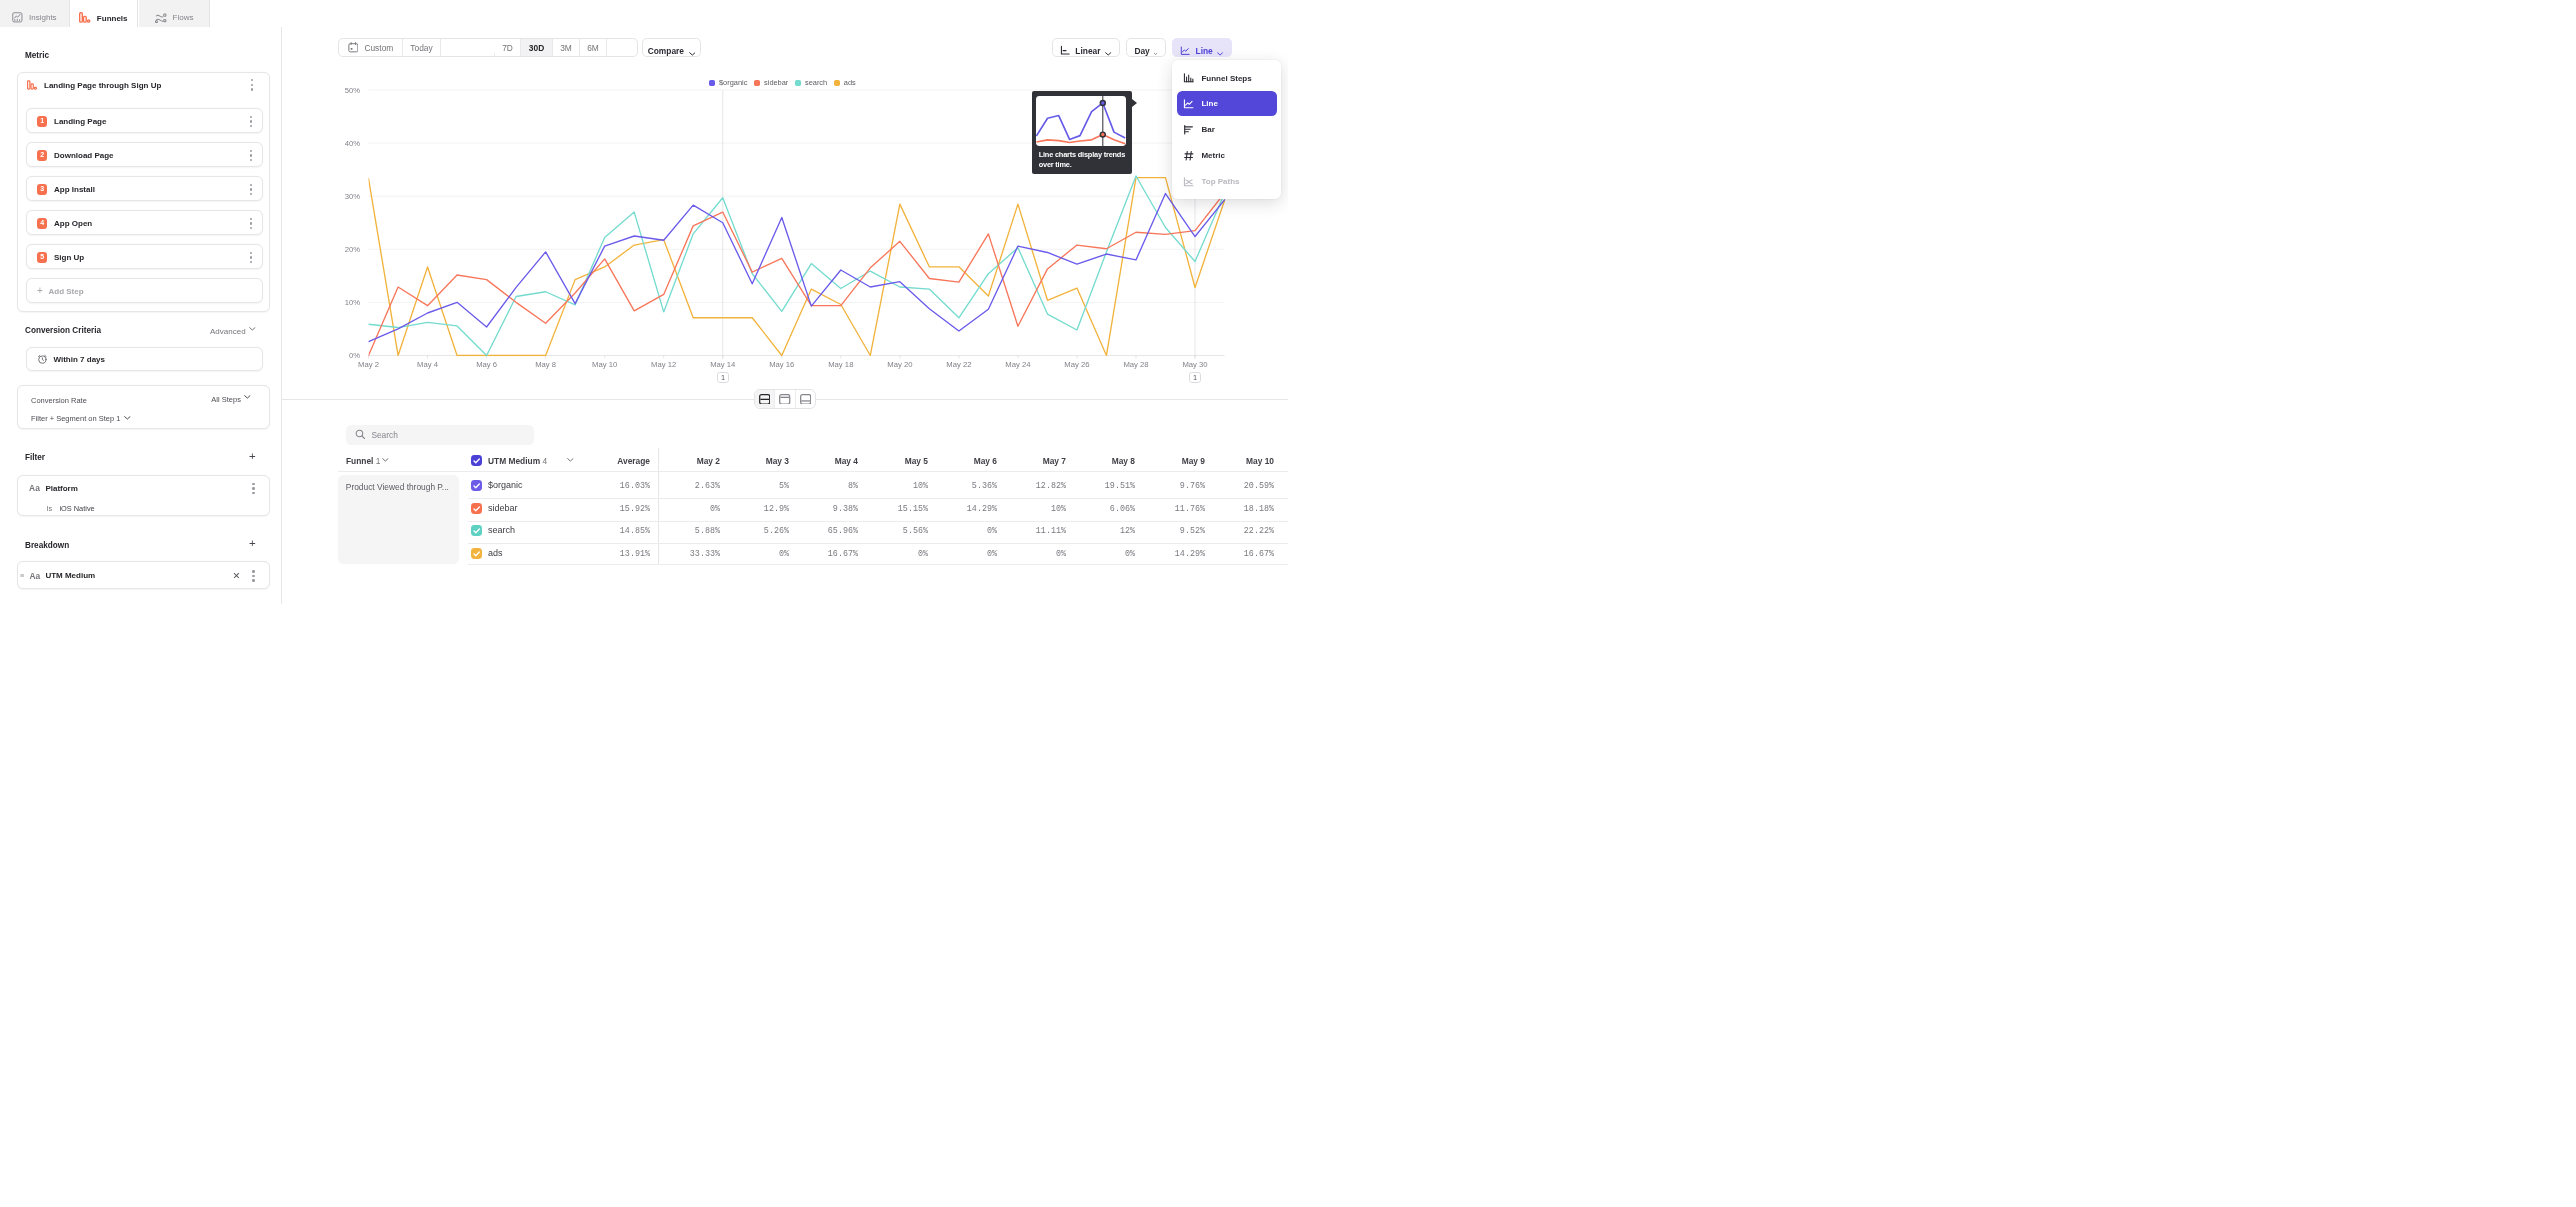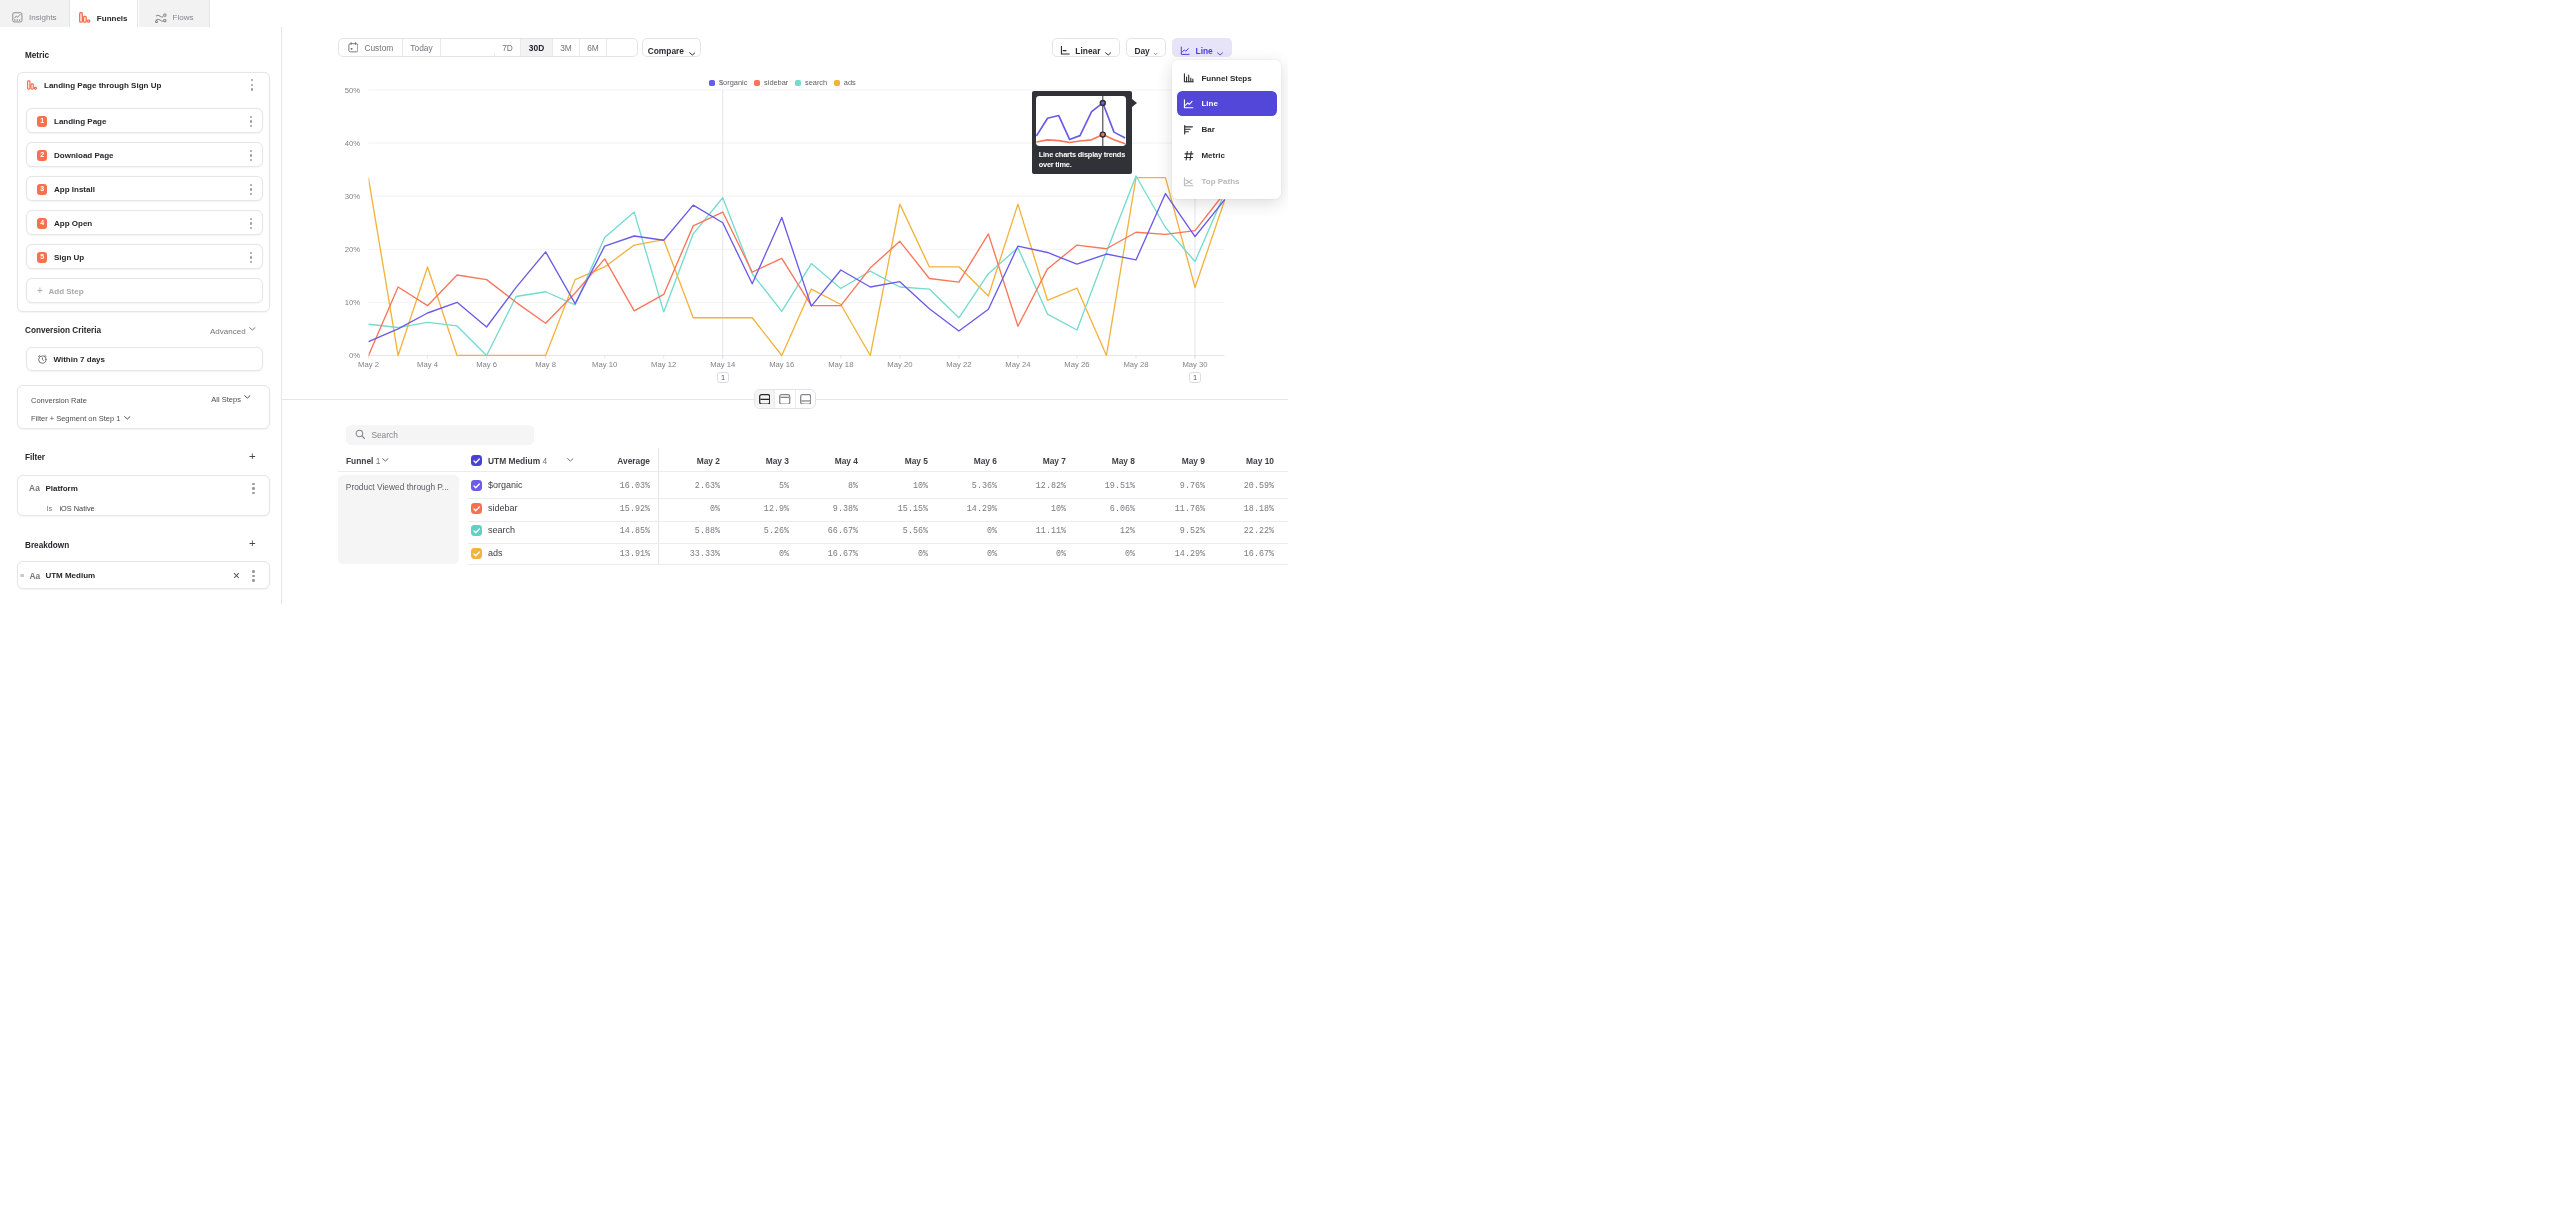--- a/index.html
+++ b/index.html
@@ -399,21 +399,21 @@
 <div class="mono" style="left:1205px;top:504px;width:69px">18.18%</div>
 <div class="cb" style="left:471px;top:525px;background:#5ED1C3">
       <svg width="7.4" height="6" viewBox="0 0 11 9" fill="none" stroke="#fff" stroke-width="2" stroke-linecap="round" stroke-linejoin="round">
         <path d="M1.5 4.5l2.6 2.6L9.5 1.5"></path>
       </svg>
     </div>
 <div class="rowlbl" style="left:488px;top:525px">search</div>
 <div class="mono" style="left:549px;top:526px;width:101px">14.85%</div>
 <div class="mono" style="left:651px;top:526px;width:69px">5.88%</div>
 <div class="mono" style="left:720px;top:526px;width:69px">5.26%</div>
-<div class="mono" style="left:789px;top:526px;width:69px">66.67%</div>
+<div class="mono" style="left:789px;top:526px;width:69px">65.96%</div>
 <div class="mono" style="left:859px;top:526px;width:69px">5.56%</div>
 <div class="mono" style="left:928px;top:526px;width:69px">0%</div>
 <div class="mono" style="left:997px;top:526px;width:69px">11.11%</div>
 <div class="mono" style="left:1066px;top:526px;width:69px">12%</div>
 <div class="mono" style="left:1136px;top:526px;width:69px">9.52%</div>
 <div class="mono" style="left:1205px;top:526px;width:69px">22.22%</div>
 <div class="cb" style="left:471px;top:548px;background:#F2B43F">
       <svg width="7.4" height="6" viewBox="0 0 11 9" fill="none" stroke="#fff" stroke-width="2" stroke-linecap="round" stroke-linejoin="round">
         <path d="M1.5 4.5l2.6 2.6L9.5 1.5"></path>
       </svg>

